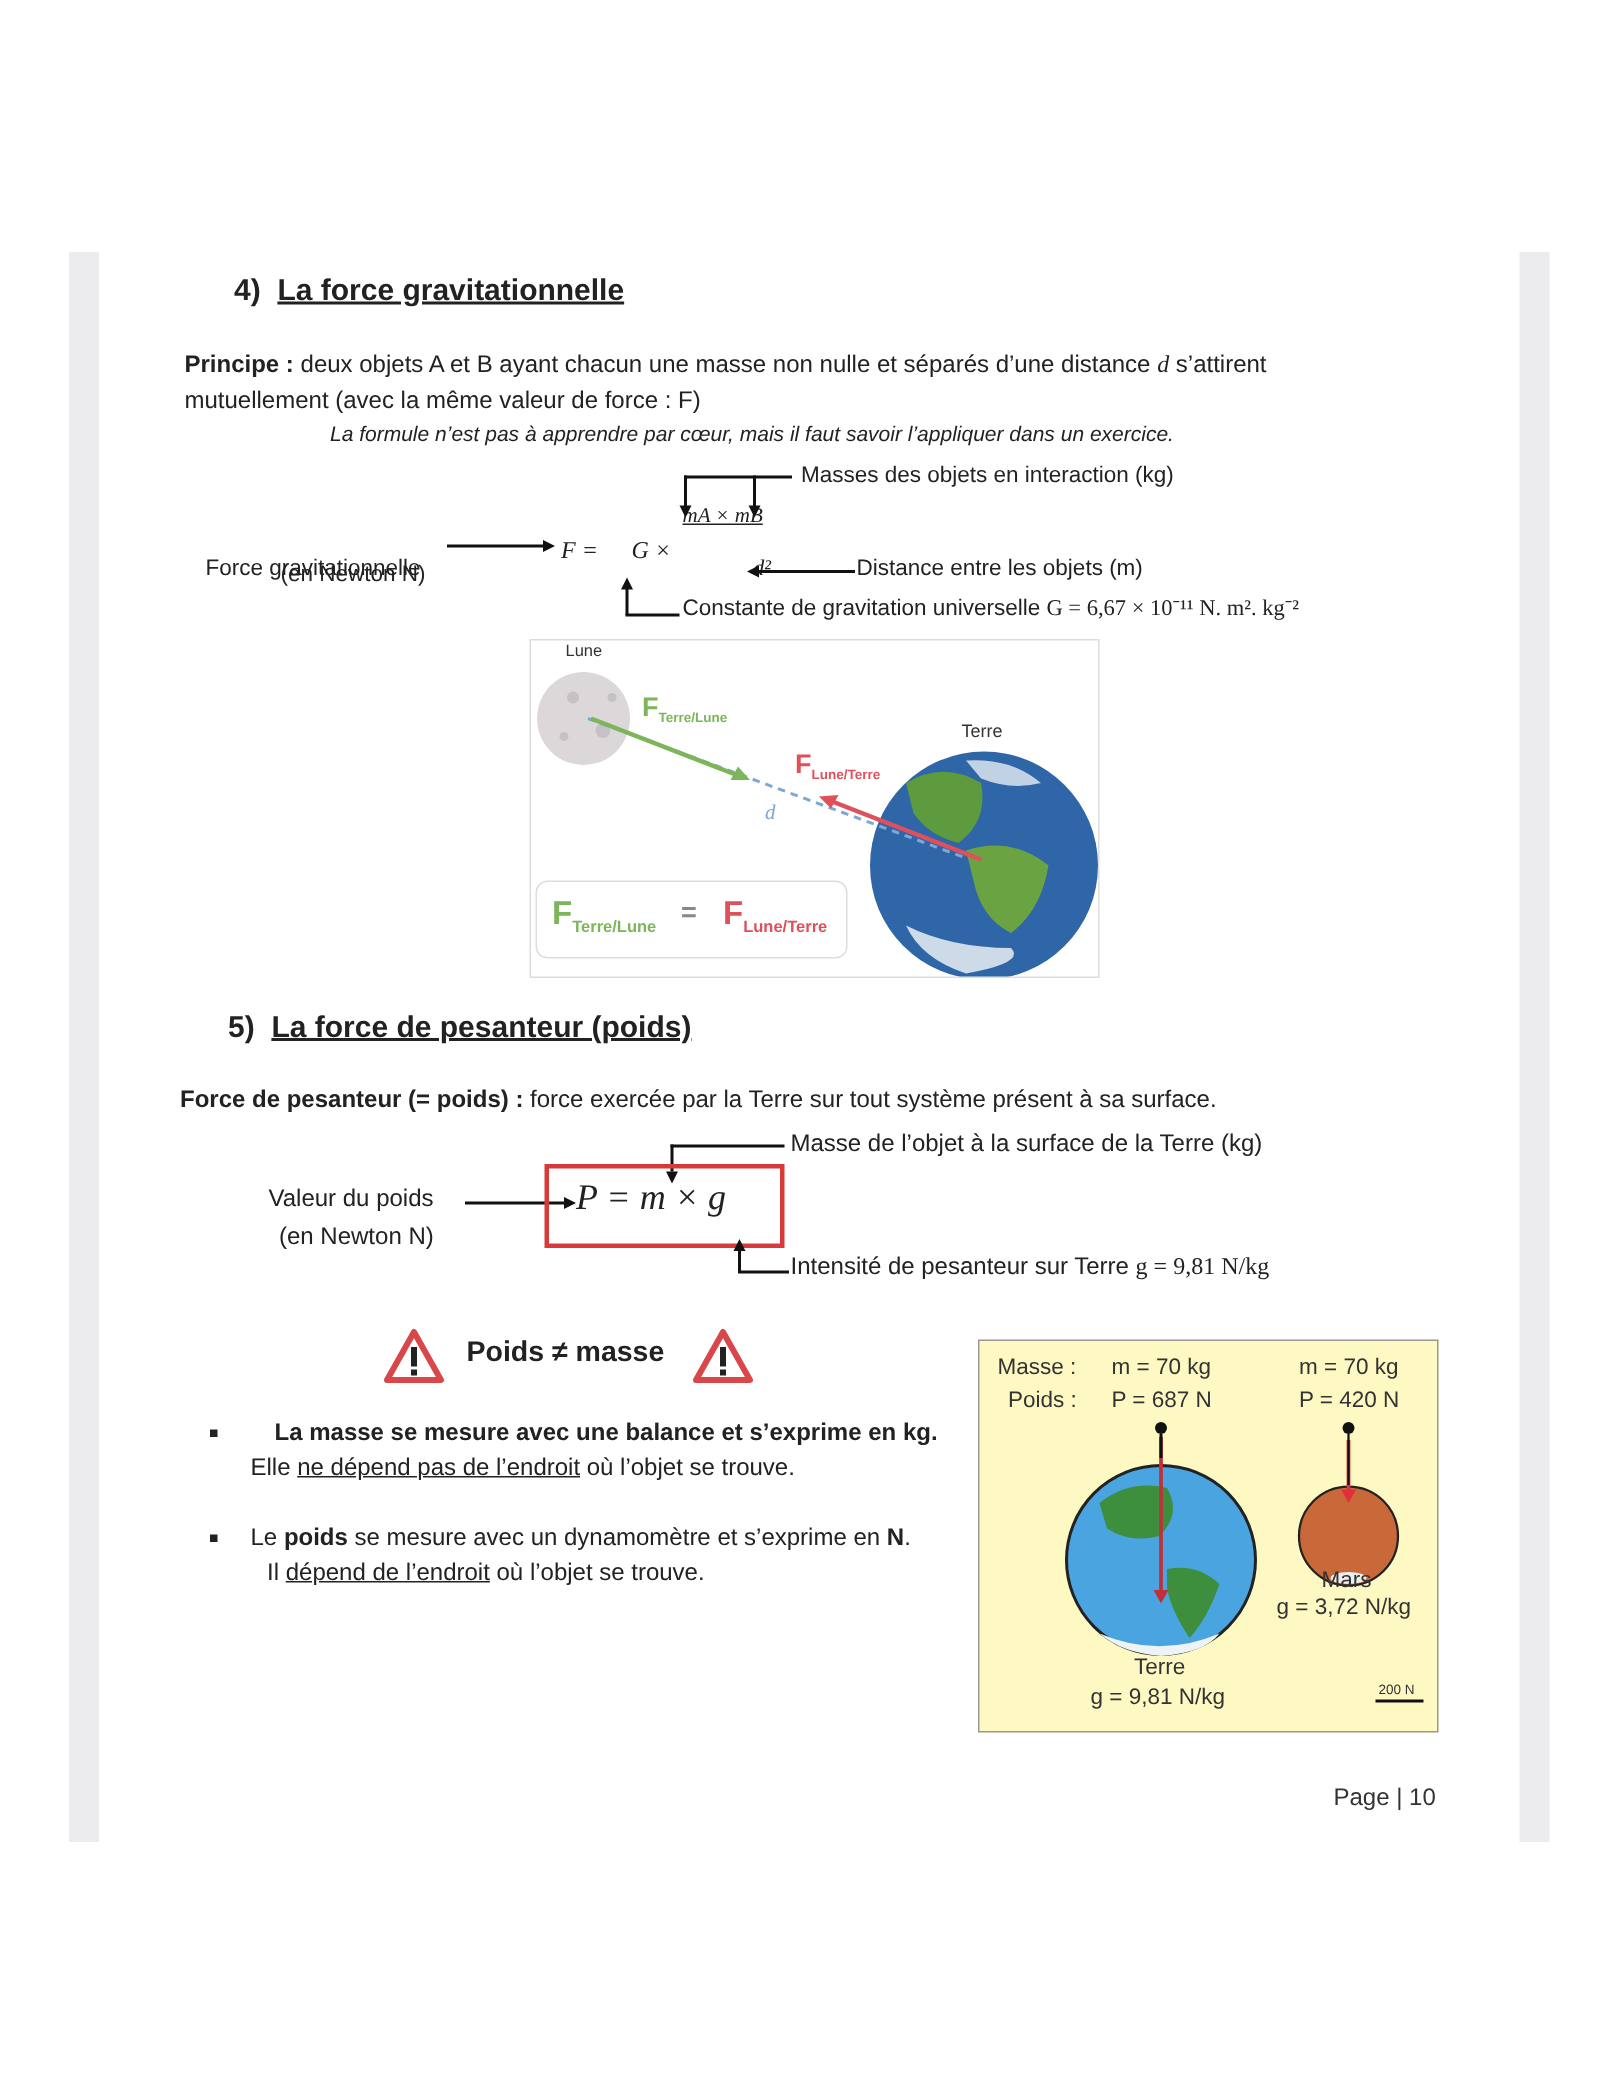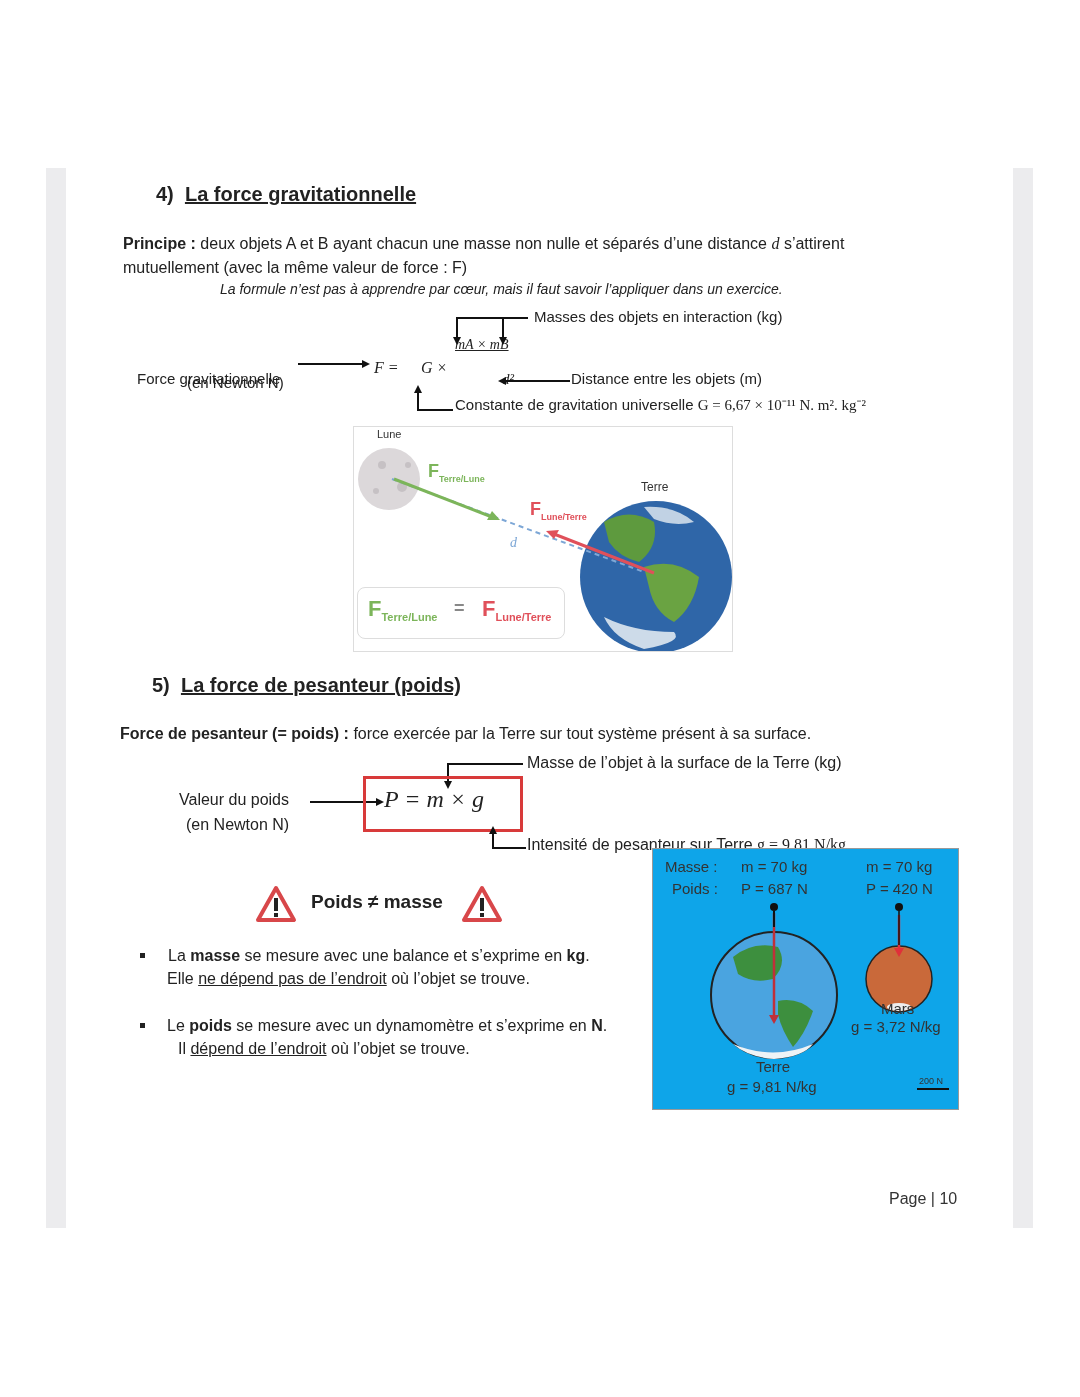--- a/index.html
+++ b/index.html
@@ -11,21 +11,21 @@
   .h { font-weight:bold; font-size:20px; color:#222; }
   .h .u { text-decoration:underline; }
   .p { font-size:16px; line-height:24px; }
   .serif { font-family:"Liberation Serif", serif; font-style:italic; }
   .line { position:absolute; background:#111; }
   .arrow-r { position:absolute; width:0; height:0; border-top:4px solid transparent; border-bottom:4px solid transparent; border-left:8px solid #111; }
   .arrow-l { position:absolute; width:0; height:0; border-top:4px solid transparent; border-bottom:4px solid transparent; border-right:8px solid #111; }
   .arrow-d { position:absolute; width:0; height:0; border-left:4px solid transparent; border-right:4px solid transparent; border-top:8px solid #111; }
   .arrow-u { position:absolute; width:0; height:0; border-left:4px solid transparent; border-right:4px solid transparent; border-bottom:8px solid #111; }
   .fig1 { position:absolute; left:353px; top:426px; width:378px; height:224px; border:1px solid #ddd; background:#fff; }
-  .fig2 { position:absolute; left:652px; top:848px; width:305px; height:260px; border:1.5px solid #999; background:#0ea5e9; }
+  .fig2 { position:absolute; left:652px; top:893px; width:305px; height:260px; border:1.5px solid #999; background:#fef9c3; }
   .redbox { position:absolute; left:363px; top:776px; width:154px; height:50px; border:3px solid #d83a3a; }
   .bullet { position:absolute; width:5px; height:5px; background:#222; }
   .fig-lbl { position:absolute; font-size:14px; color:#333; white-space:nowrap; }
 </style>
 </head>
 <body>
 
 <div class="strip left"></div>
 <div class="strip right"></div>
 
@@ -139,21 +139,21 @@
     <rect x="19" y="28" width="4" height="4" fill="#222"></rect>
 </svg>
 <div class="abs" style="left:311px; top:891px; font-size:19px; font-weight:bold;">Poids ≠ masse</div>
 <svg class="abs" style="left:461px; top:885px;" width="42" height="38" viewBox="0 0 42 38">
   <polygon points="21,3 39,35 3,35" fill="#fff" stroke="#d8474a" stroke-width="4" stroke-linejoin="round"></polygon>
   <rect x="19" y="13" width="4" height="13" fill="#222"></rect>
     <rect x="19" y="28" width="4" height="4" fill="#222"></rect>
 </svg>
 
 <div class="bullet" style="left:140px; top:953px;"></div>
-<div class="abs p" style="left:168px; top:944px;">
+<div class="abs p" style="left:183px; top:944px;font-weight:bold;">
   <span>La </span><b>masse</b><span> se mesure avec une balance et s’exprime en </span><b>kg</b><span>.</span>
 </div>
 <div class="abs p" style="left:167px; top:967px;">
   <span>Elle </span><u>ne dépend pas de l’endroit</u><span> où l’objet se trouve.</span>
 </div>
 
 <div class="bullet" style="left:140px; top:1023px;"></div>
 <div class="abs p" style="left:167px; top:1014px;text-align:center;">
   <span>Le </span><b>poids</b><span> se mesure avec un dynamomètre et s’exprime en </span><b>N</b><span>.</span>
 </div>

